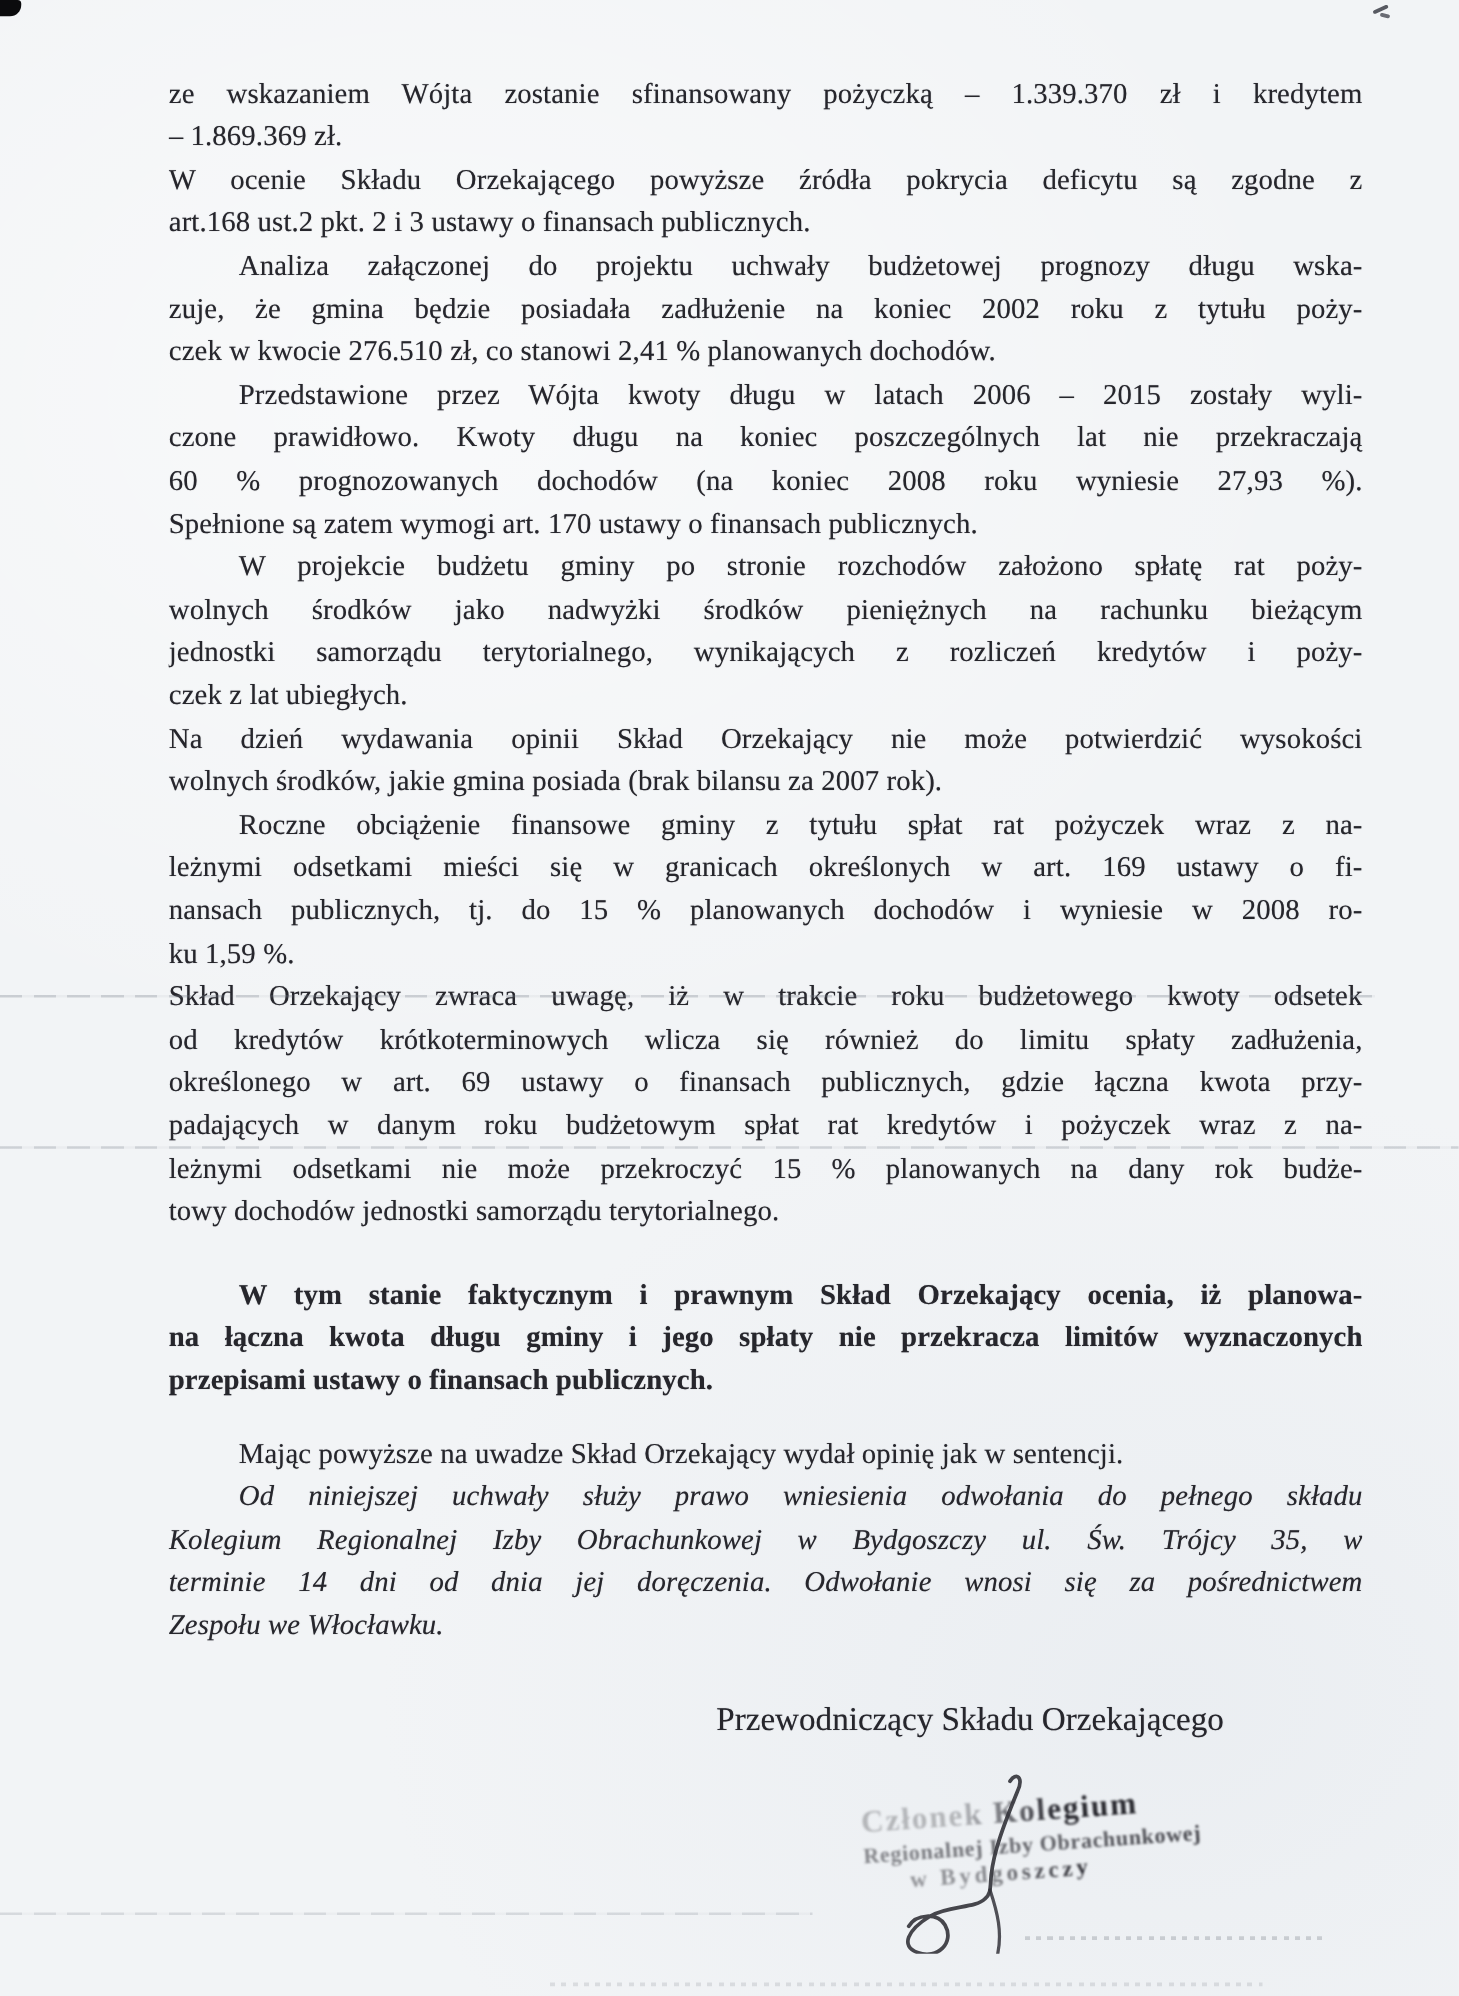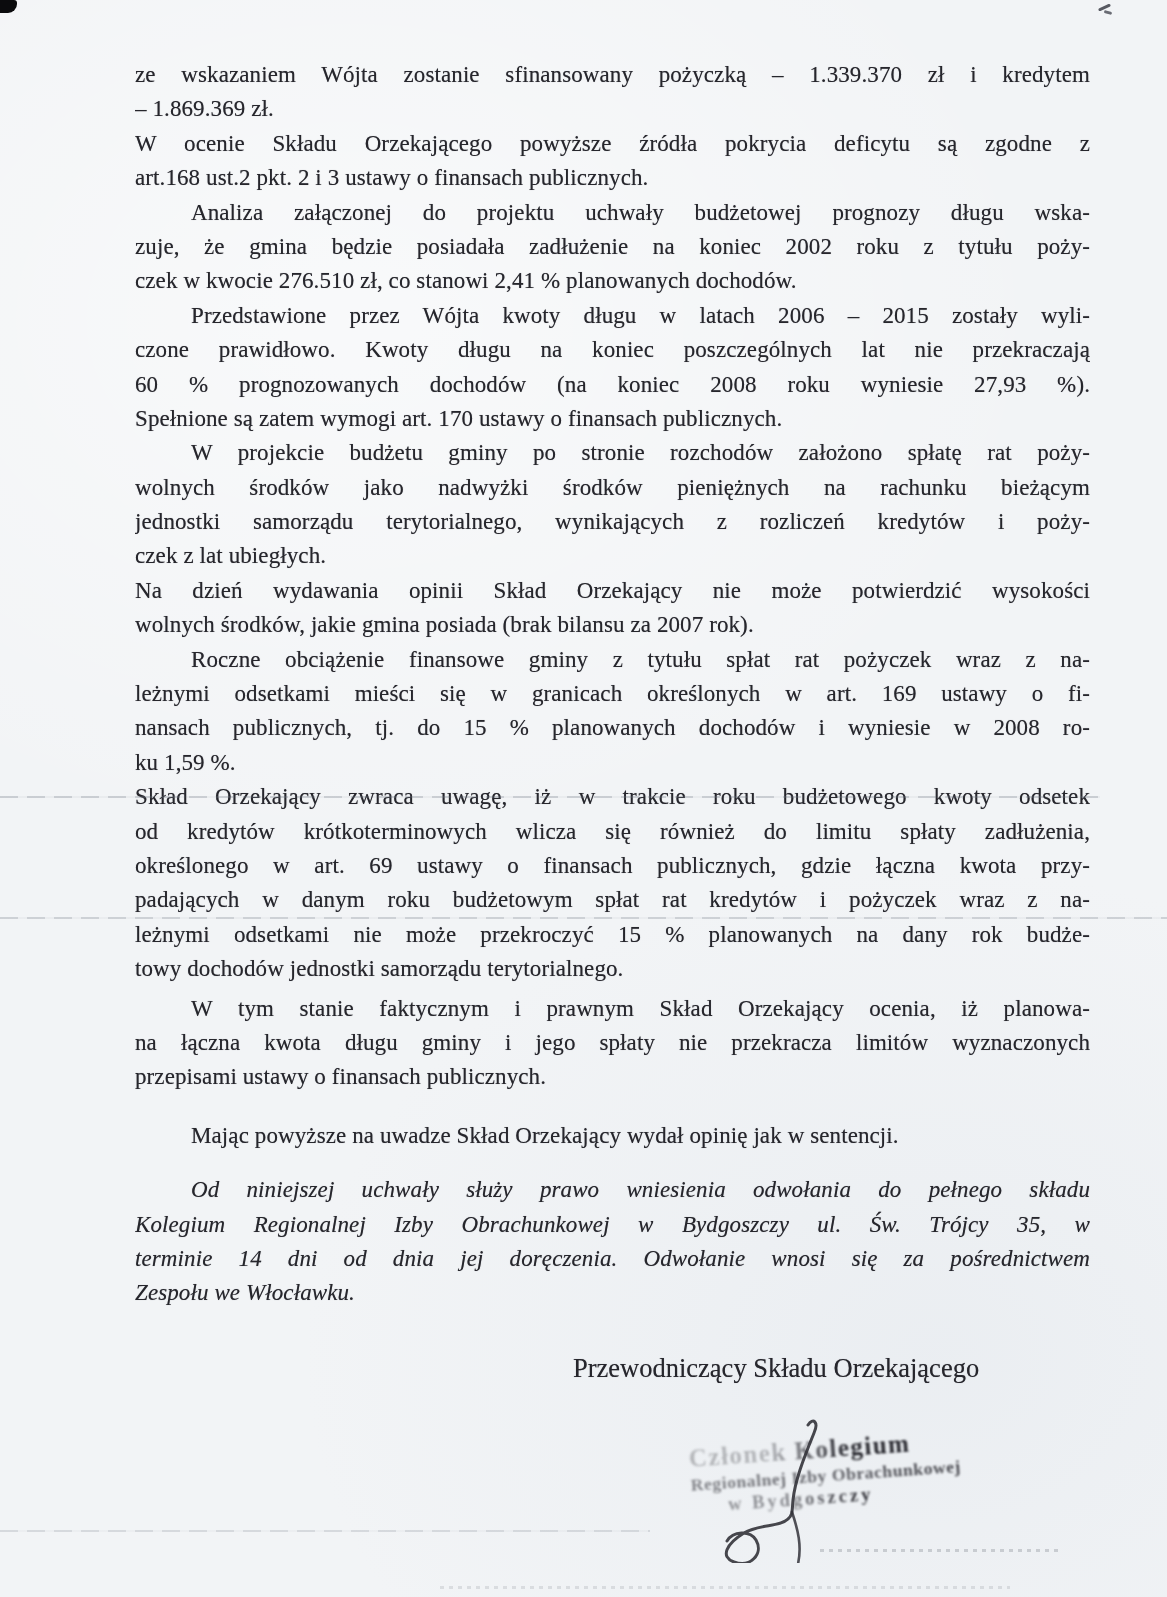--- a/index.html
+++ b/index.html
@@ -20,23 +20,23 @@
   .doc{position:absolute;left:135px;top:58px;width:955px;}
   .line{
     font-size:23px;line-height:34.4px;height:34.4px;overflow:hidden;
     text-align:justify;text-align-last:justify;
     letter-spacing:.1px;
     text-shadow:0 0 .7px rgba(35,35,45,.5);
   }
   .ll{text-align:center;text-align-last:left;}
   .ind{padding-left:56px;}
   .it{font-style:italic;}
-  .sp17{margin-top:5px;}
+  .sp17{margin-top:32px;font-weight:bold;}
   .sp24{margin-top:24px;}
-  .sp20{margin-top:20px;}
+  .sp20{}
 
   .closing{
     margin-top:40px;padding-left:438px;
     font-size:26.5px;line-height:34px;height:34px;
     text-align:right;text-align-last:left;
     text-shadow:0 0 .7px rgba(35,35,45,.5);
   }
 
   
   .stamp{

